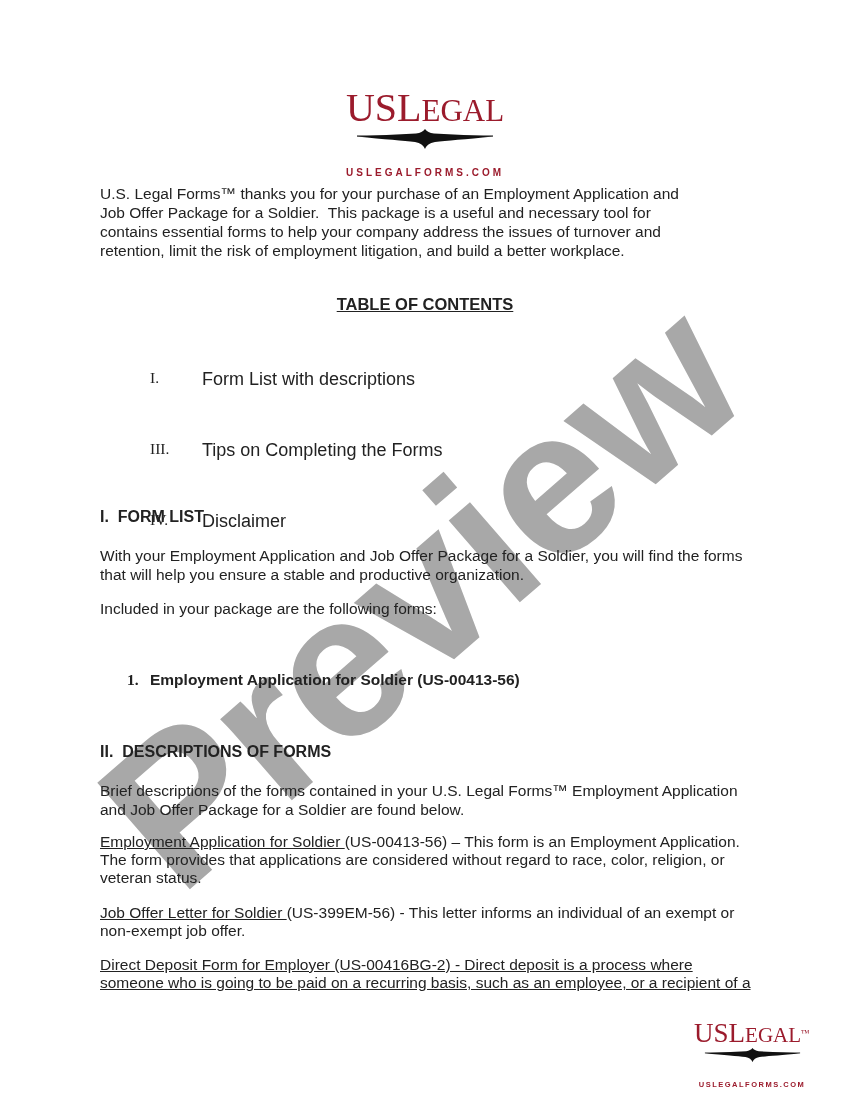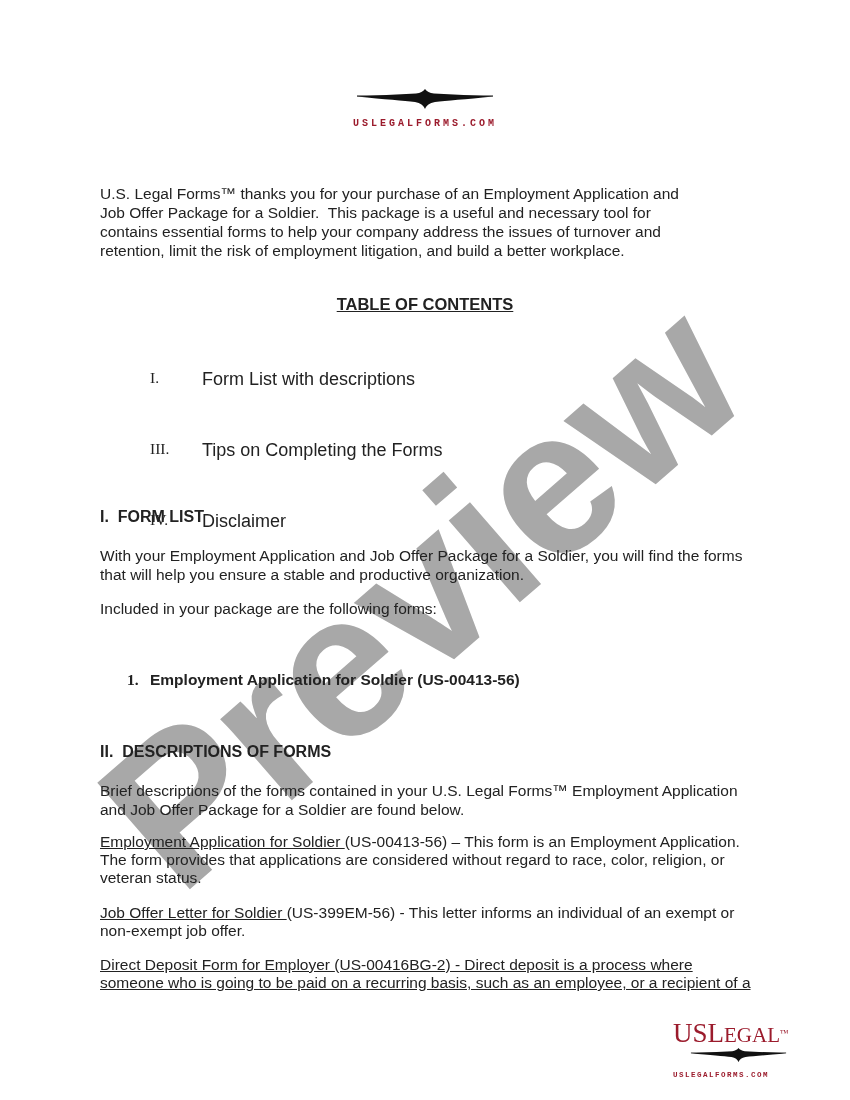--- a/index.html
+++ b/index.html
@@ -14,22 +14,22 @@
     font-size:205px;font-weight:bold;color:#a8a8a8;
     white-space:nowrap;letter-spacing:-2px;user-select:none;
   }
   .content{position:relative;z-index:1;}
   
   .logo-top{position:absolute;left:325px;top:88px;width:200px;text-align:center;}
   .logo-wordmark{font-family:"Liberation Serif",serif;color:#9b1b2c;line-height:1;white-space:nowrap;}
   .logo-top .lg-big{font-size:40px;}
   .logo-top .lg-small{font-size:31px;}
   .logo-eagle{display:block;margin:1px auto 0 auto;}
-  .logo-url{color:#9b1b2c;font-weight:bold;font-size:10px;letter-spacing:3px;margin-top:9px;white-space:nowrap;font-family:Liberation Mono, monospace;}
-  .logo-bottom{position:absolute;left:673px;top:1020px;width:130px;text-align:left;}
+  .logo-url{color:#9b1b2c;font-weight:bold;font-size:10px;letter-spacing:3px;margin-top:18px;white-space:nowrap;}
+  .logo-bottom{position:absolute;left:687px;top:1020px;width:130px;text-align:center;}
   .logo-bottom .lg-big{font-size:27px;}
   .logo-bottom .lg-small{font-size:21px;}
   .logo-bottom .lg-tm{font-size:9px;vertical-align:super;}
   .logo-bottom .logo-url{font-size:7.5px;letter-spacing:1.5px;}
   
   .tblock{position:absolute;white-space:pre;font-size:15.5px;}
   .intro{left:100px;top:184px;line-height:19px;}
   .toc-title{left:0;top:295px;width:850px;text-align:center;font-size:16.5px;font-weight:bold;white-space:pre;}
   .toc-title span{text-decoration:underline;text-align:right;}
   .toc-list{left:150px;top:333px;}
@@ -54,20 +54,21 @@
 </head>
 <body>
 
 <div class="page">
 
   <div class="watermark">Preview</div>
 
   <div class="content">
 
     <div class="logo-top">
+      <div class="logo-wordmark"><span class="lg-big">USL</span><span class="lg-small">EGAL</span></div>
       <svg class="logo-eagle" width="150" height="20" viewBox="0 0 140 20">
         <rect x="2" y="6.5" width="42" height="1.1" fill="#111"></rect>
         <rect x="96" y="6.5" width="42" height="1.1" fill="#111"></rect>
         <path fill="#111" d="M70 0 C72 2.5 74.5 3.8 79 4.6 L138 7.5 C110 10.5 91 11.5 80 13 C74.5 14 71.5 16.5 70 20 C68.5 16.5 65.5 14 60 13 C49 11.5 30 10.5 2 7.5 L61 4.6 C65.5 3.8 68 2.5 70 0 Z"></path>
       </svg>
       <div class="logo-url">USLEGALFORMS.COM</div>
     </div>
 
     <div class="tblock intro">U.S. Legal Forms™ thanks you for your purchase of an Employment Application and
 Job Offer Package for a Soldier.  This package is a useful and necessary tool for

